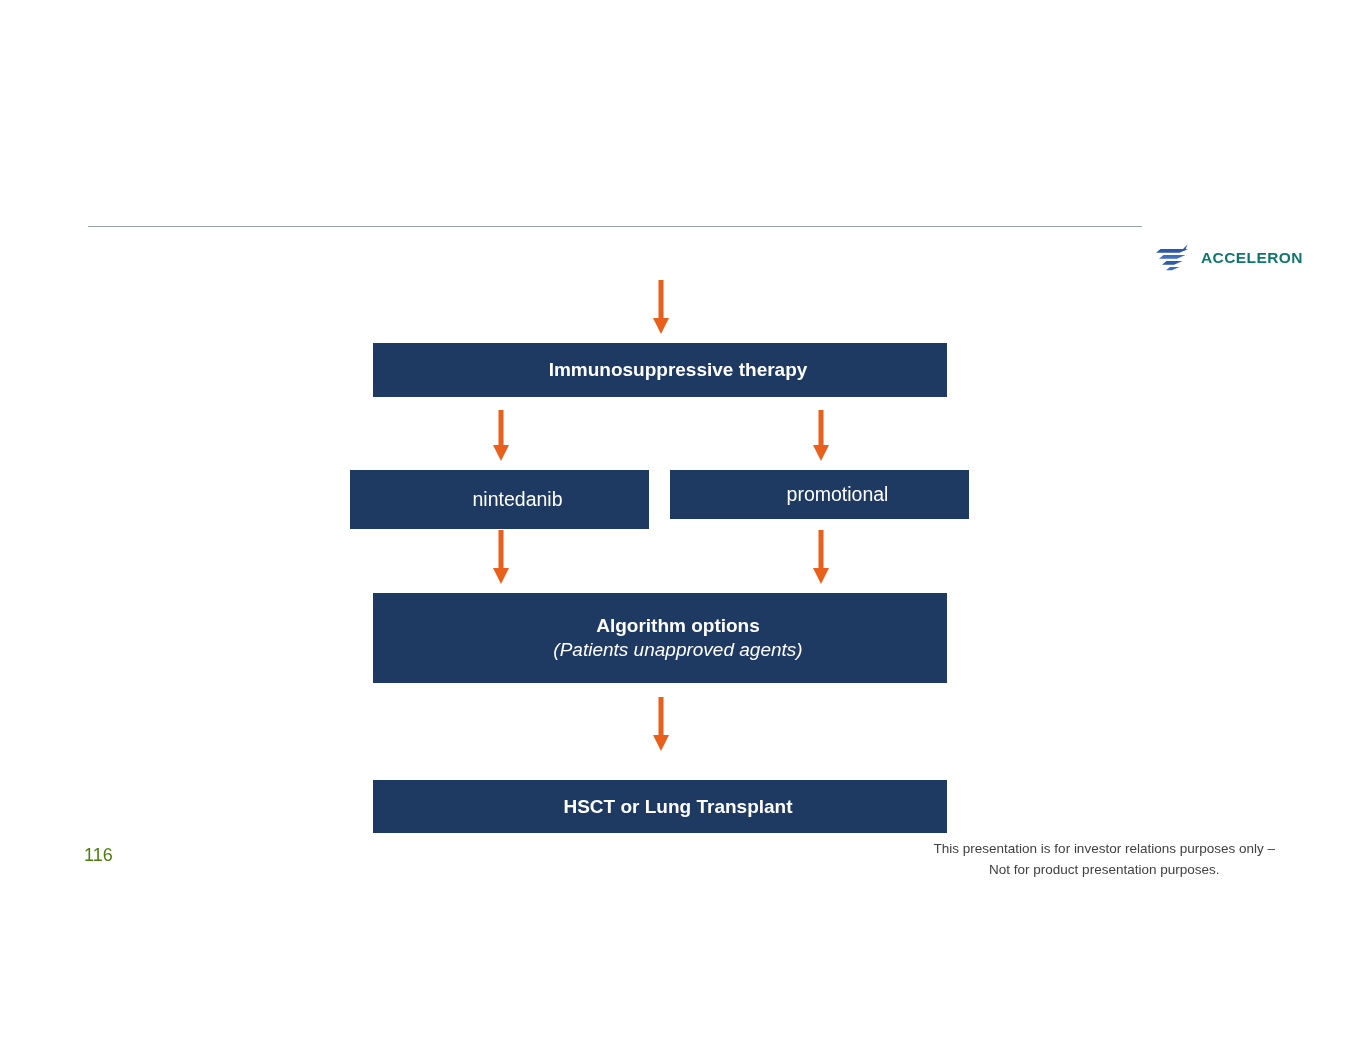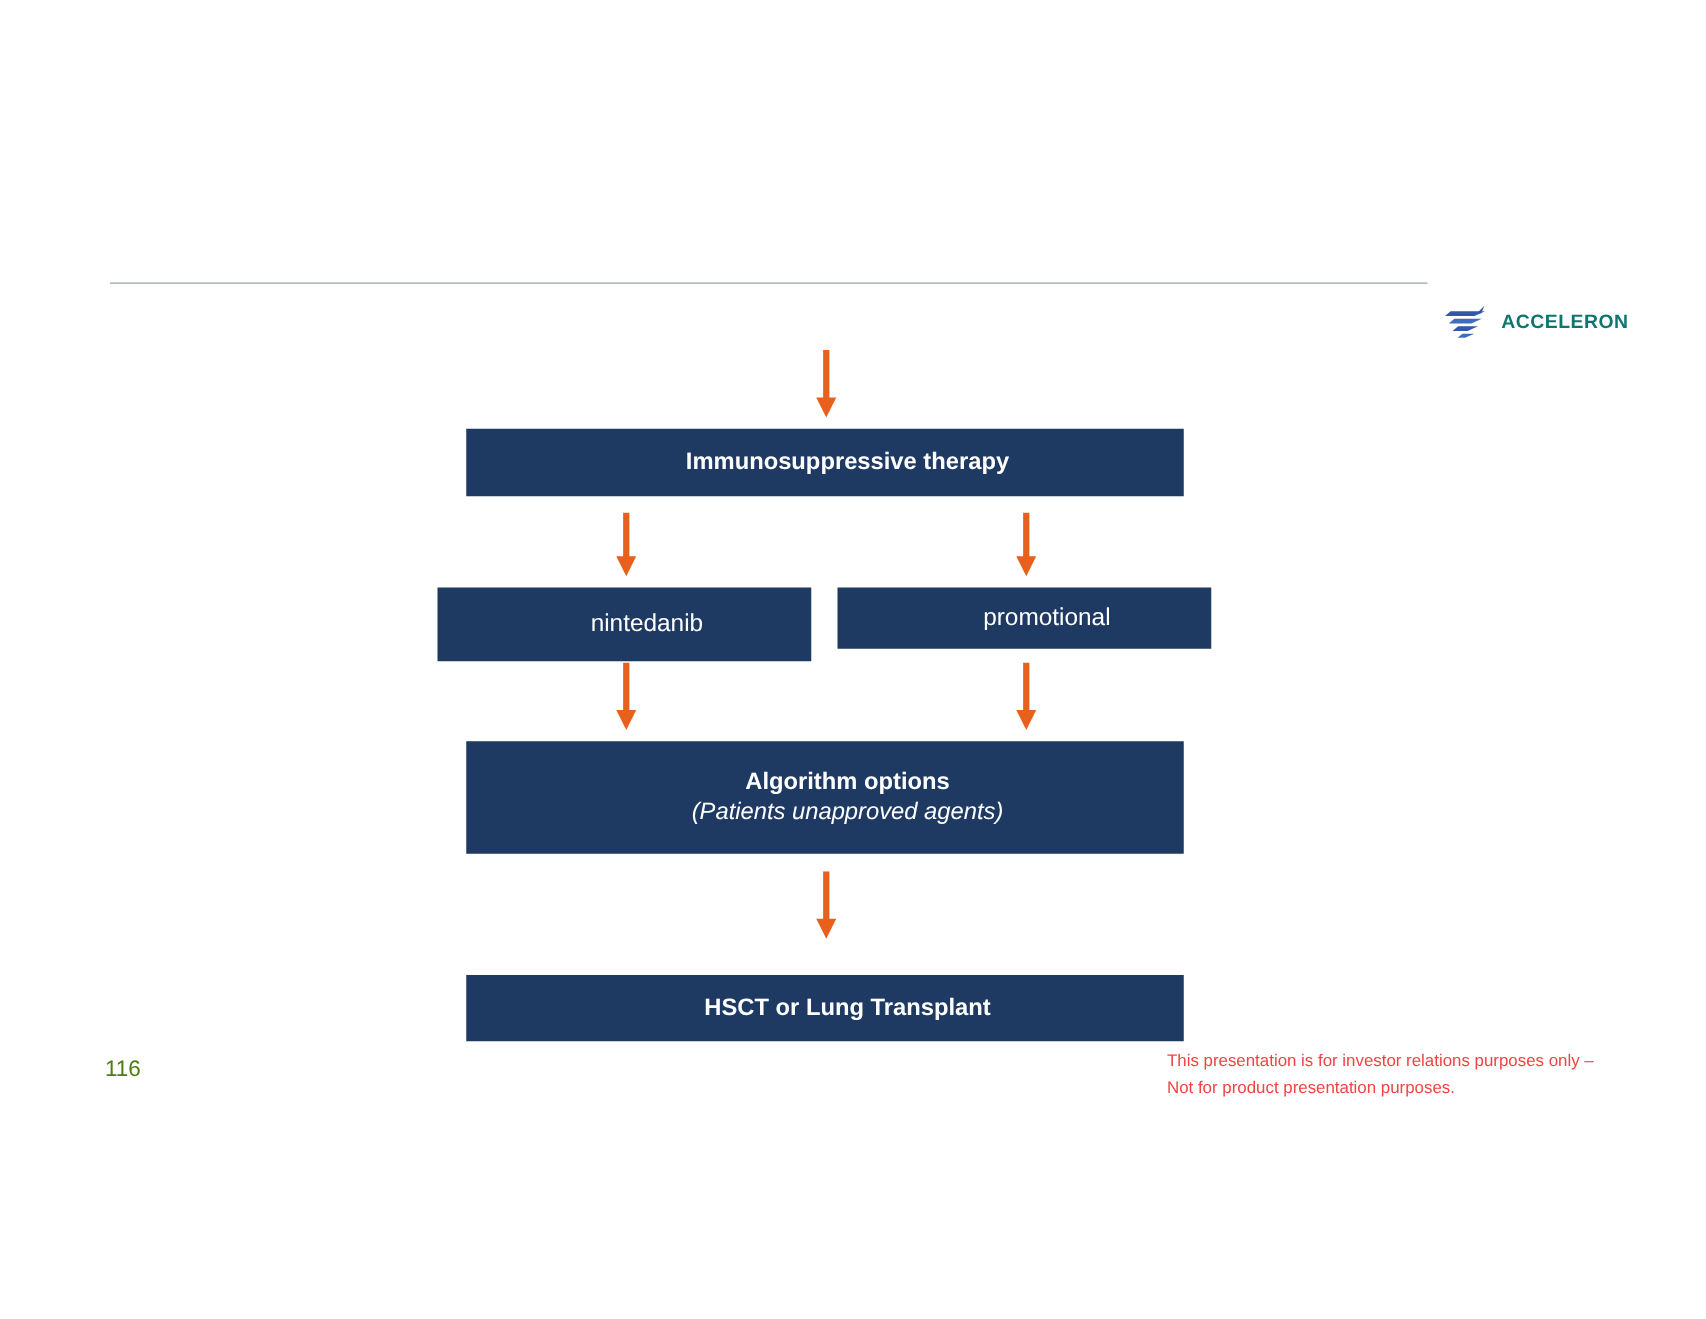--- a/index.html
+++ b/index.html
@@ -120,23 +120,23 @@
     position: absolute;
     left: 84px;
     top: 845px;
     font-size: 18px;
     color: #4d7c0f;
   }
   .disclaimer {
     position: absolute;
     right: 90px;
     top: 839px;
-    text-align: left;
+    text-align: center;
     font-size: 13.5px;
-    color: #ef4444;
+    color: #404040;
     line-height: 1.55;
   }
   .disclaimer div { white-space: nowrap; }
 </style>
 </head>
 <body>
 
 <div class="slide">
 
   <div class="title-block">

